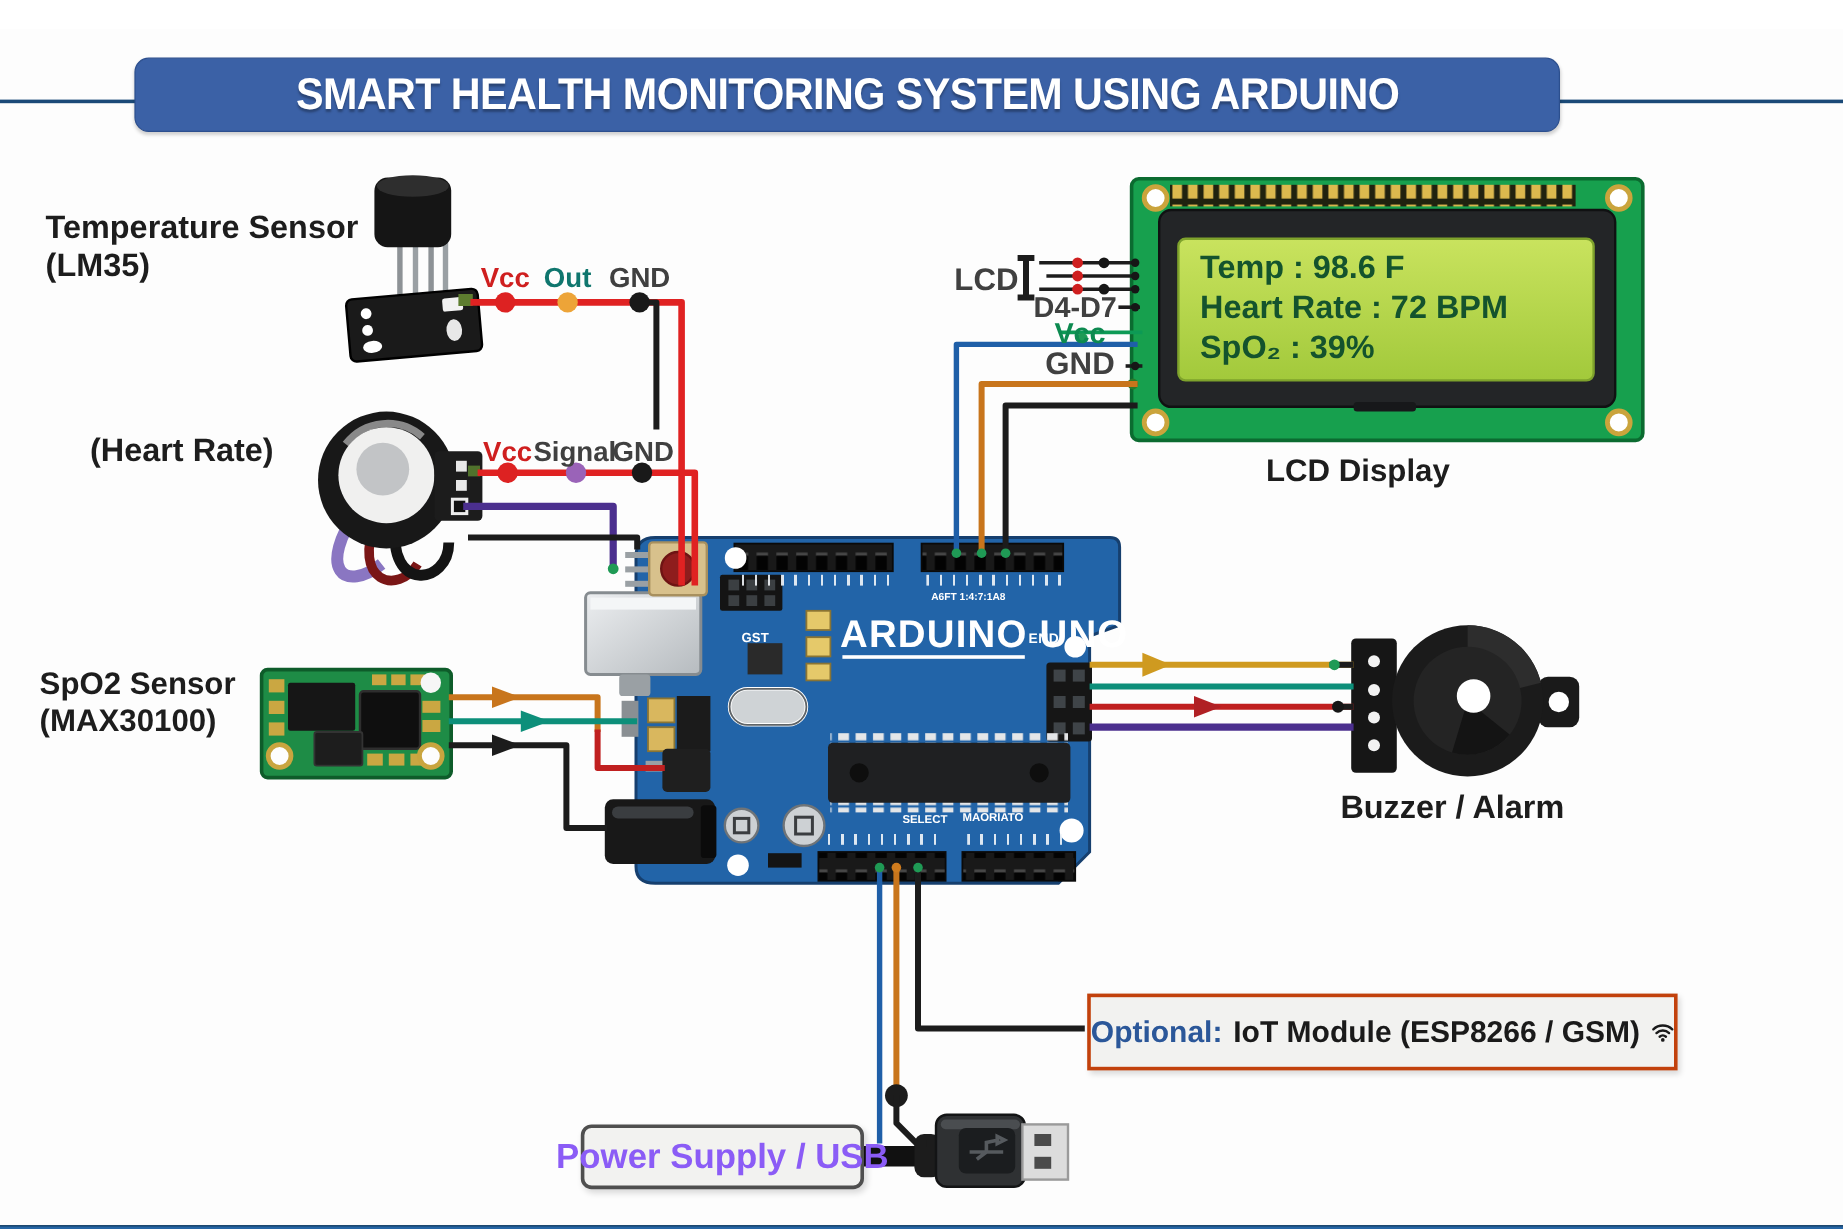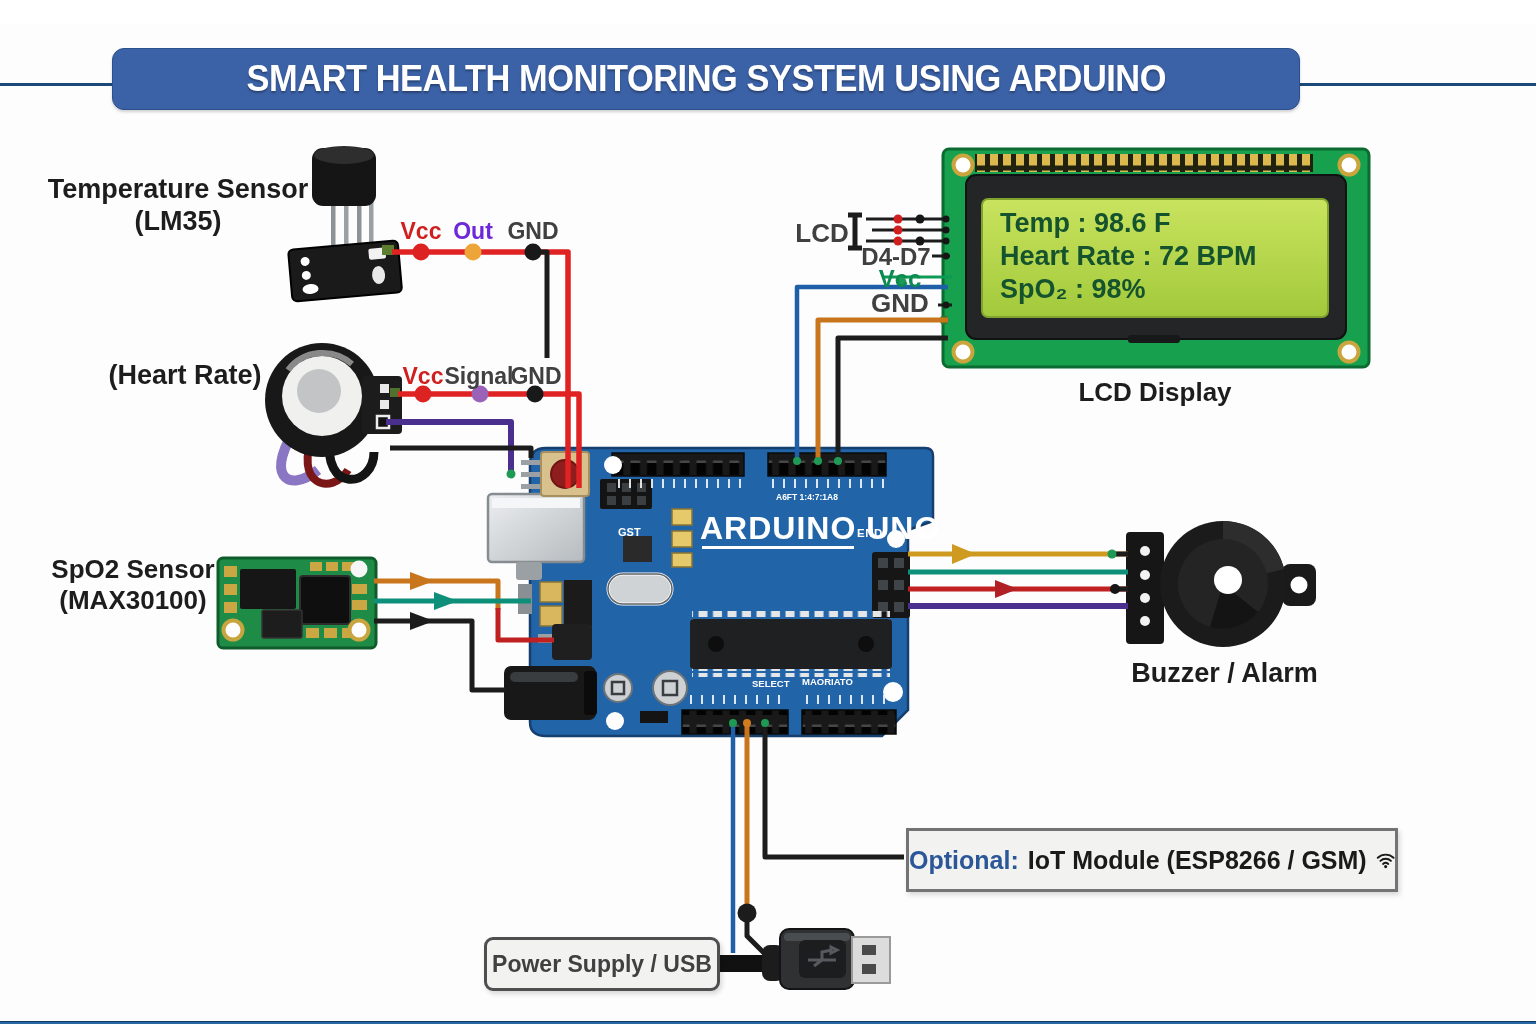--- a/index.html
+++ b/index.html
@@ -9,38 +9,38 @@
   
   .rule-top{left:0;top:59px;width:1536px;height:3px;background:#1b4a78;}
   .rule-bottom{left:0;top:997px;width:1536px;height:4px;background:#2766a5;border-top:1px solid #123a5e;}
   
   .banner{left:112px;top:24px;width:1186px;height:60px;background:#3b61a6;border:1px solid #2c4f8e;
           border-radius:12px;display:flex;align-items:center;justify-content:center;
           box-shadow:0 2px 3px rgba(0,0,0,.18);}
   .banner span{color:#fff;font-size:37px;font-weight:800;letter-spacing:-.5px;white-space:nowrap;
           transform:scaleX(.93);text-shadow:0 2px 2px rgba(0,0,0,.30);}
   
-  .lbl{color:#1d1d1d;font-weight:800;text-align:center;line-height:1.18;}
+  .lbl{color:#1d1d1d;font-weight:800;text-align:left;line-height:1.18;}
   .lbl .l1,.lbl .l2{display:block;}
   
   .pin{position:absolute;font-weight:800;font-size:23px;color:#404040;transform:translateX(-50%);white-space:nowrap;}
-  .pin.red{color:#cf1f1f;} .pin.orange{color:#6d28d9;} .pin.green{color:#0d8a50;}
+  .pin.red{color:#cf1f1f;} .pin.orange{color:#0f766e;} .pin.green{color:#0d8a50;}
   
   .silk{position:absolute;color:#fff;font-weight:700;white-space:nowrap;}
   .ticks{position:absolute;height:9px;background:repeating-linear-gradient(90deg,#f2f6fa 0 2px,transparent 2px 11px);opacity:.9;}
   
   .lcd-screen-text{left:1000px;top:183px;width:320px;color:#14532d;font-weight:800;font-size:27px;line-height:33px;white-space:nowrap;}
   
-  .note-box{background:#f2f2f0;border:3px solid #737373;display:flex;align-items:center;justify-content:center;
+  .note-box{background:#f2f2f0;border:3px solid #c2410c;display:flex;align-items:center;justify-content:center;
             box-shadow:2px 3px 5px rgba(0,0,0,.15);}
   .iot-box{left:906px;top:804px;width:486px;height:58px;gap:9px;}
   .iot-box .pre{color:#2b5799;font-weight:800;font-size:25px;}
   .iot-box .txt{color:#1a1a1a;font-weight:800;font-size:25px;white-space:nowrap;}
   .pwr-box{left:484px;top:913px;width:230px;height:48px;border-radius:9px;border-width:3px;border-color:#4f4f4f;}
-  .pwr-box .txt{color:#404040;font-weight:800;font-size:23px;white-space:nowrap;}
+  .pwr-box .txt{color:#8b5cf6;font-weight:800;font-size:29px;white-space:nowrap;}
   
   .w{fill:none;stroke-linejoin:round;}
   .wr{stroke:#e02222;stroke-width:5.5px;}
   .wrd{stroke:#c02020;stroke-width:5px;}
   .wk{stroke:#1c1c1c;stroke-width:5px;}
   .wp{stroke:#4b2f8e;stroke-width:6px;}
   .wb{stroke:#1f5fa8;stroke-width:4.5px;}
   .wo{stroke:#c8751c;stroke-width:5px;}
   .wt{stroke:#0d8f7a;stroke-width:5px;}
   .wg{stroke:#cf9a20;stroke-width:5px;}
@@ -341,21 +341,21 @@
   <span class="pin" style="left:536px;top:339px;">GND</span>
 
   <span class="pin" style="left:822px;top:194px;font-size:26px;">LCD</span>
   <span class="pin" style="left:896px;top:219px;font-size:24px;">D4-D7</span>
   <span class="pin green" style="left:900px;top:241px;font-size:24px;">Vcc</span>
   <span class="pin" style="left:900px;top:264px;font-size:26px;">GND</span>
 
   <div class="abs lcd-screen-text">
     <div>Temp : 98.6 F</div>
     <div>Heart Rate : 72 BPM</div>
-    <div>SpO₂ : 98%</div>
+    <div>SpO₂ : 39%</div>
   </div>
   <div class="abs lbl" style="left:1055px;top:353px;width:200px;font-size:26px;">
     <span>LCD Display</span>
   </div>
 
   <div class="silk" style="left:700px;top:486px;font-size:32px;font-weight:800;letter-spacing:1px;">ARDUINO UNO</div>
   <div class="abs" style="left:702px;top:522px;width:152px;height:3px;background:#fff;"></div>
   <div class="silk" style="left:618px;top:502px;font-size:11px;">GST</div>
   <div class="silk" style="left:857px;top:503px;font-size:11.5px;letter-spacing:.5px;">END</div>
   <div class="silk" style="left:776px;top:468px;font-size:8.5px;">A6FT 1:4:7:1A8</div>

